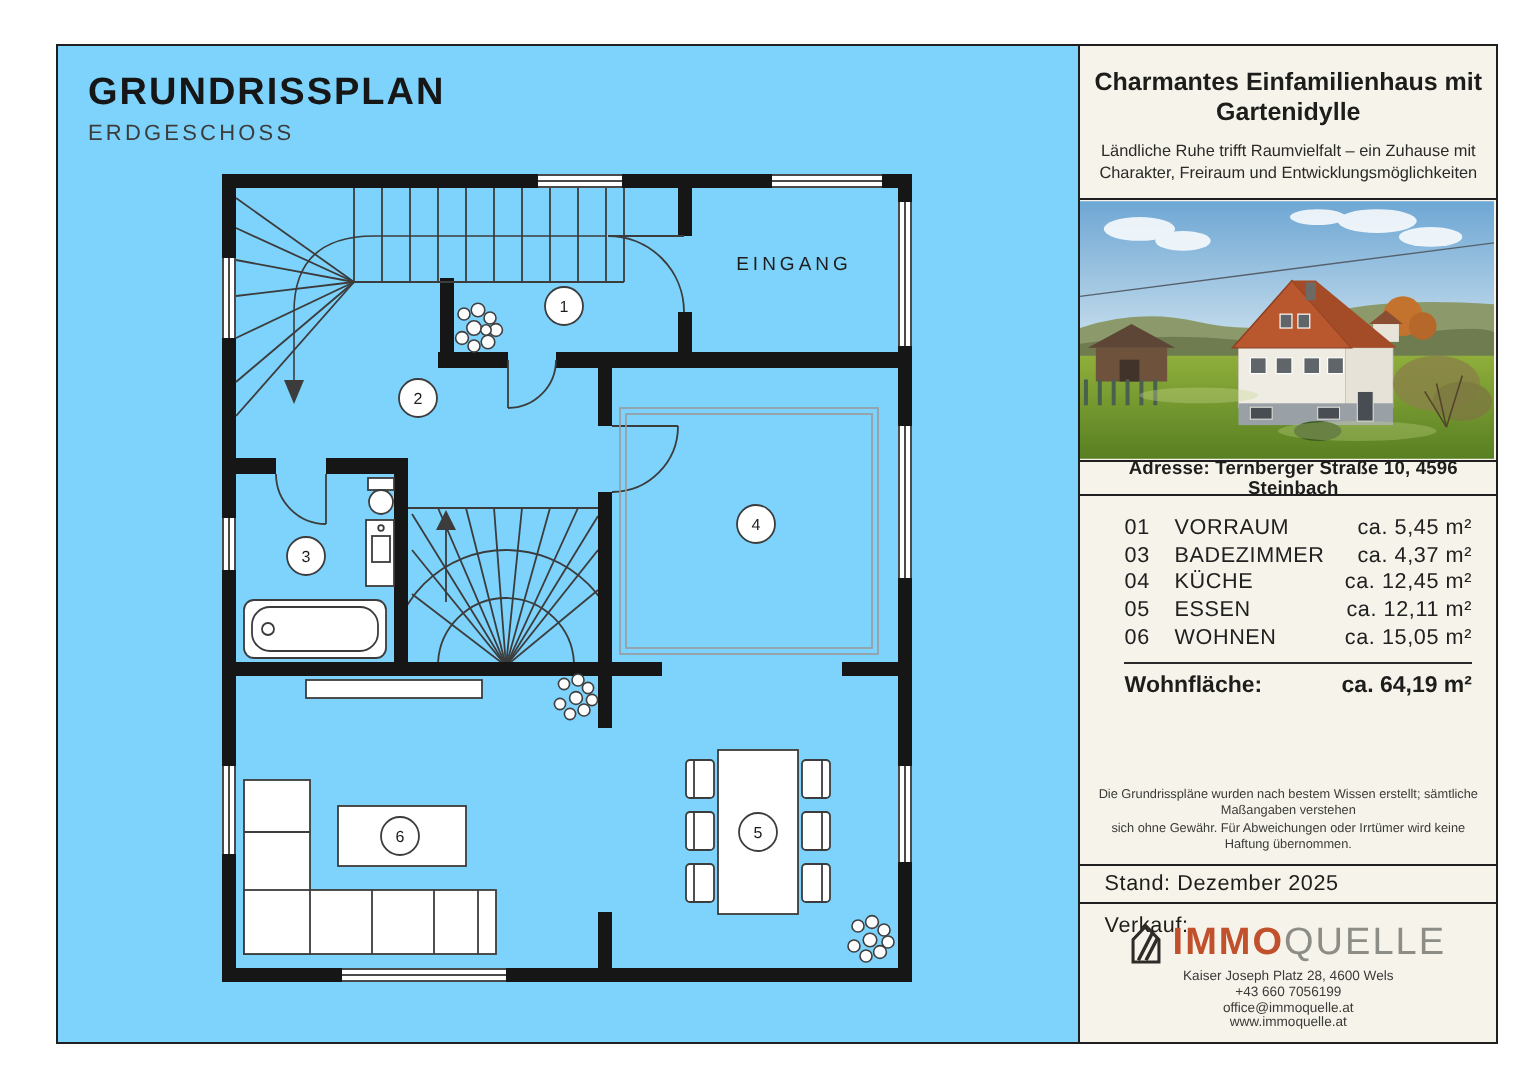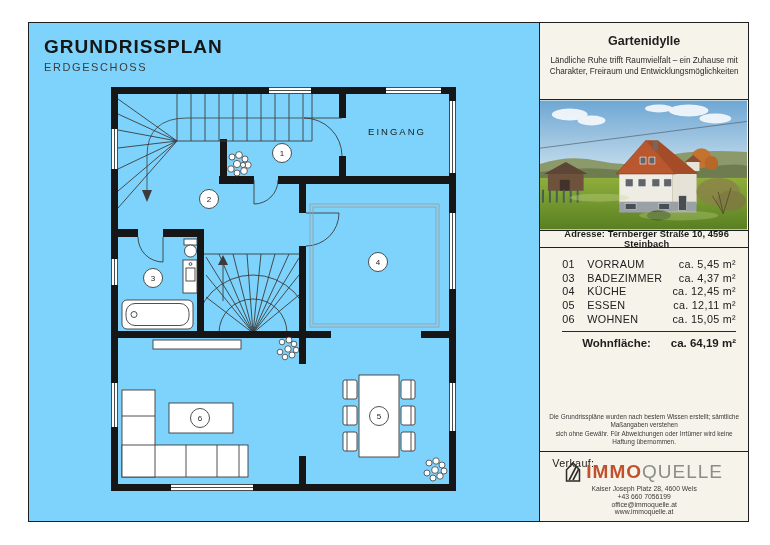--- a/index.html
+++ b/index.html
@@ -21,21 +21,21 @@
   .p-title .t1{font-size:12.5px;font-weight:bold;line-height:15px;}
   .p-sub{margin-top:7px;font-size:8.2px;line-height:10.5px;color:#2a2a28;}
   .p-photo{height:130px;border-bottom:1.5px solid #1f1f1f;overflow:hidden;}
   .p-photo svg{display:block;}
   .p-address{height:16px;box-sizing:content-box;border-bottom:1.5px solid #1f1f1f;display:flex;align-items:center;padding-left:5px;font-size:9.3px;font-weight:bold;letter-spacing:0.1px;text-align:center;}
   .p-list{flex:1;position:relative;border-bottom:1.5px solid #1f1f1f;padding:9px 12px 0 22px;}
   .room-row{display:flex;align-items:center;height:13.8px;font-size:10.8px;letter-spacing:0.3px;color:#202020;}
   .rno{width:25px;}
   .rname{flex:1;}
   .rarea{text-align:right;}
-  .total-row{display:flex;margin-top:5px;border-top:1.2px solid #2a2a2a;padding-top:5px;font-size:11.5px;font-weight:bold;text-align:center;}
+  .total-row{display:flex;margin-top:5px;border-top:1.2px solid #2a2a2a;padding-top:5px;font-size:11.5px;font-weight:bold;}
   .total-row .tl{flex:1;}
   .p-disclaimer{position:absolute;left:6px;right:6px;bottom:5px;text-align:center;font-size:6.4px;line-height:8.2px;color:#3a3a38;}
   .p-stand{height:18px;border-bottom:1.5px solid #1f1f1f;display:flex;align-items:center;padding-left:12px;font-size:10.8px;letter-spacing:0.3px;}
   .p-verkauf{position:relative;height:69px;}
   .verkauf-label{position:absolute;left:12px;top:5px;font-size:10.8px;letter-spacing:0.3px;}
   .logo-row{position:absolute;left:0;right:0;top:9px;display:flex;justify-content:center;align-items:center;gap:5px;}
   .logo-text{font-size:19px;letter-spacing:1px;}
   .logo-text .b1{font-weight:bold;color:#c0512c;}
   .logo-text .b2{font-weight:normal;color:#8d8d87;}
   .contact{position:absolute;left:0;right:0;top:33px;text-align:center;font-size:6.8px;line-height:7.8px;color:#3a3a38;}
@@ -306,20 +306,21 @@
             <circle cx="199" cy="417" r="9.5" fill="#fff" stroke="#3c3c3c" stroke-width="0.9"></circle>
             <text x="199" y="420">6</text>
           </g>
       </g>
     </svg>
   </div>
 
   <div class="listing-panel">
 
     <div class="p-title">
+      <div class="t1">Charmantes Einfamilienhaus mit</div>
       <div class="t1">Gartenidylle</div>
       <div class="p-sub">
         <div>Ländliche Ruhe trifft Raumvielfalt – ein Zuhause mit</div>
         <div>Charakter, Freiraum und Entwicklungsmöglichkeiten</div>
       </div>
     </div>
 
     <div class="p-photo">
       <svg width="207" height="130" viewBox="0 0 209 130" xmlns="http://www.w3.org/2000/svg">
         <defs>
@@ -425,20 +426,21 @@
         <span class="tl">Wohnfläche:</span>
         <span>ca. 64,19 m²</span>
       </div>
 
       <div class="p-disclaimer">
         <div>Die Grundrisspläne wurden nach bestem Wissen erstellt; sämtliche Maßangaben verstehen</div>
         <div>sich ohne Gewähr. Für Abweichungen oder Irrtümer wird keine Haftung übernommen.</div>
       </div>
     </div>
 
+    <div class="p-stand">Stand: Dezember 2025</div>
 
     <div class="p-verkauf">
       <div class="verkauf-label">Verkauf:</div>
       <div class="logo-row">
         <svg width="16" height="20" viewBox="0 0 16 21" xmlns="http://www.w3.org/2000/svg">
           <path d="M1.2,20 V8.2 L8,1 L14.8,8.2 V20 Z" fill="none" stroke="#2e2b28" stroke-width="1.6"></path>
           <path d="M4,19 L11.5,4.5" stroke="#2e2b28" stroke-width="1.8"></path>
           <path d="M8,19 L14,7.5" stroke="#2e2b28" stroke-width="1.8"></path>
         </svg>
         <div class="logo-text"><span class="b1">IMMO</span><span class="b2">QUELLE</span></div>

